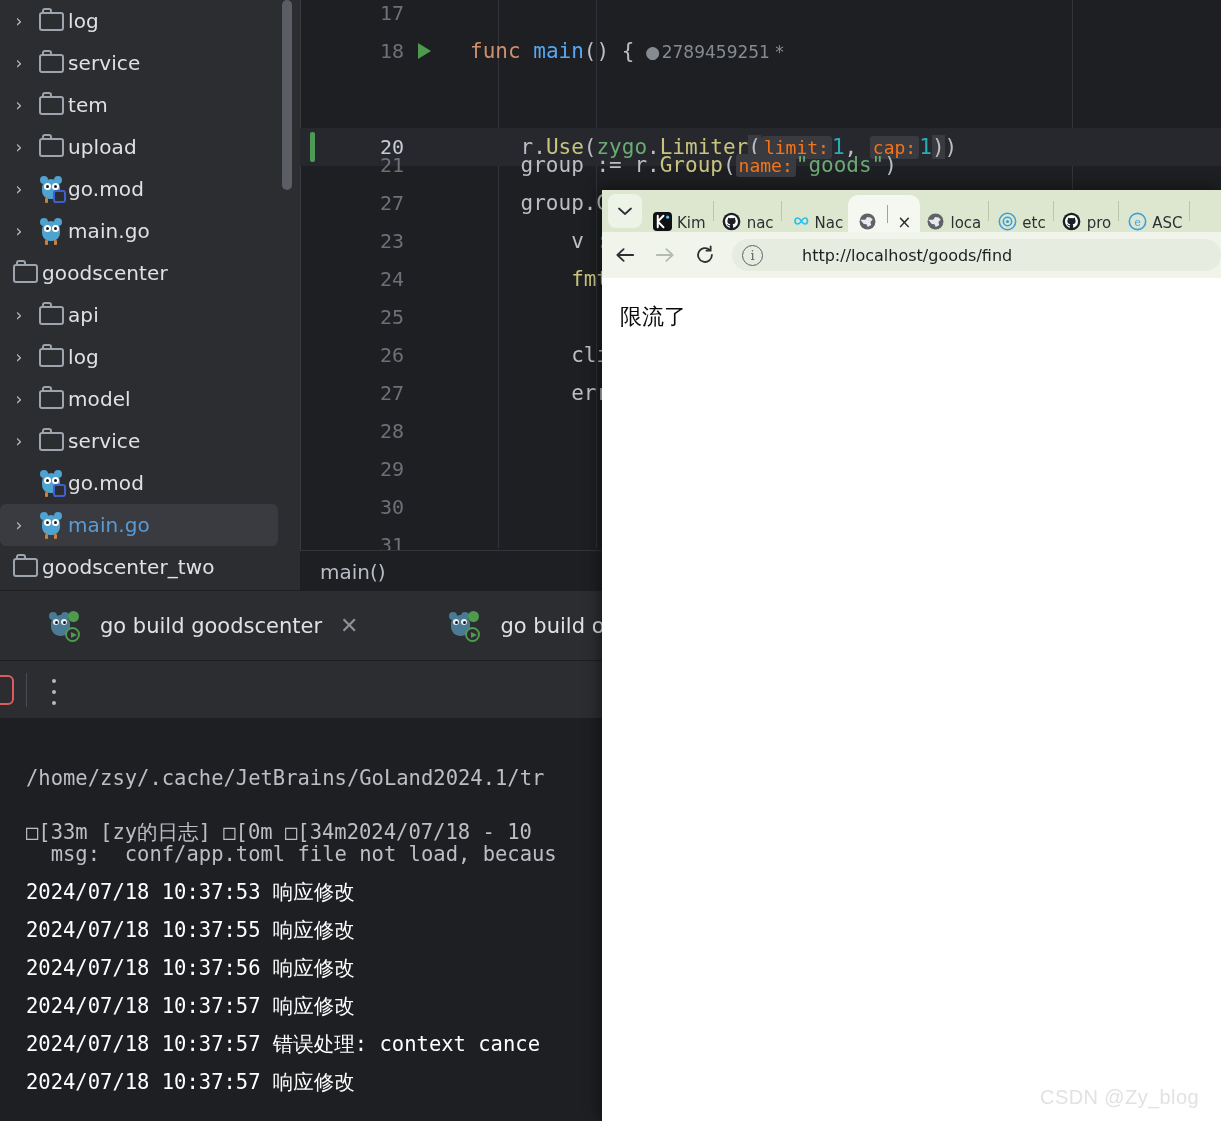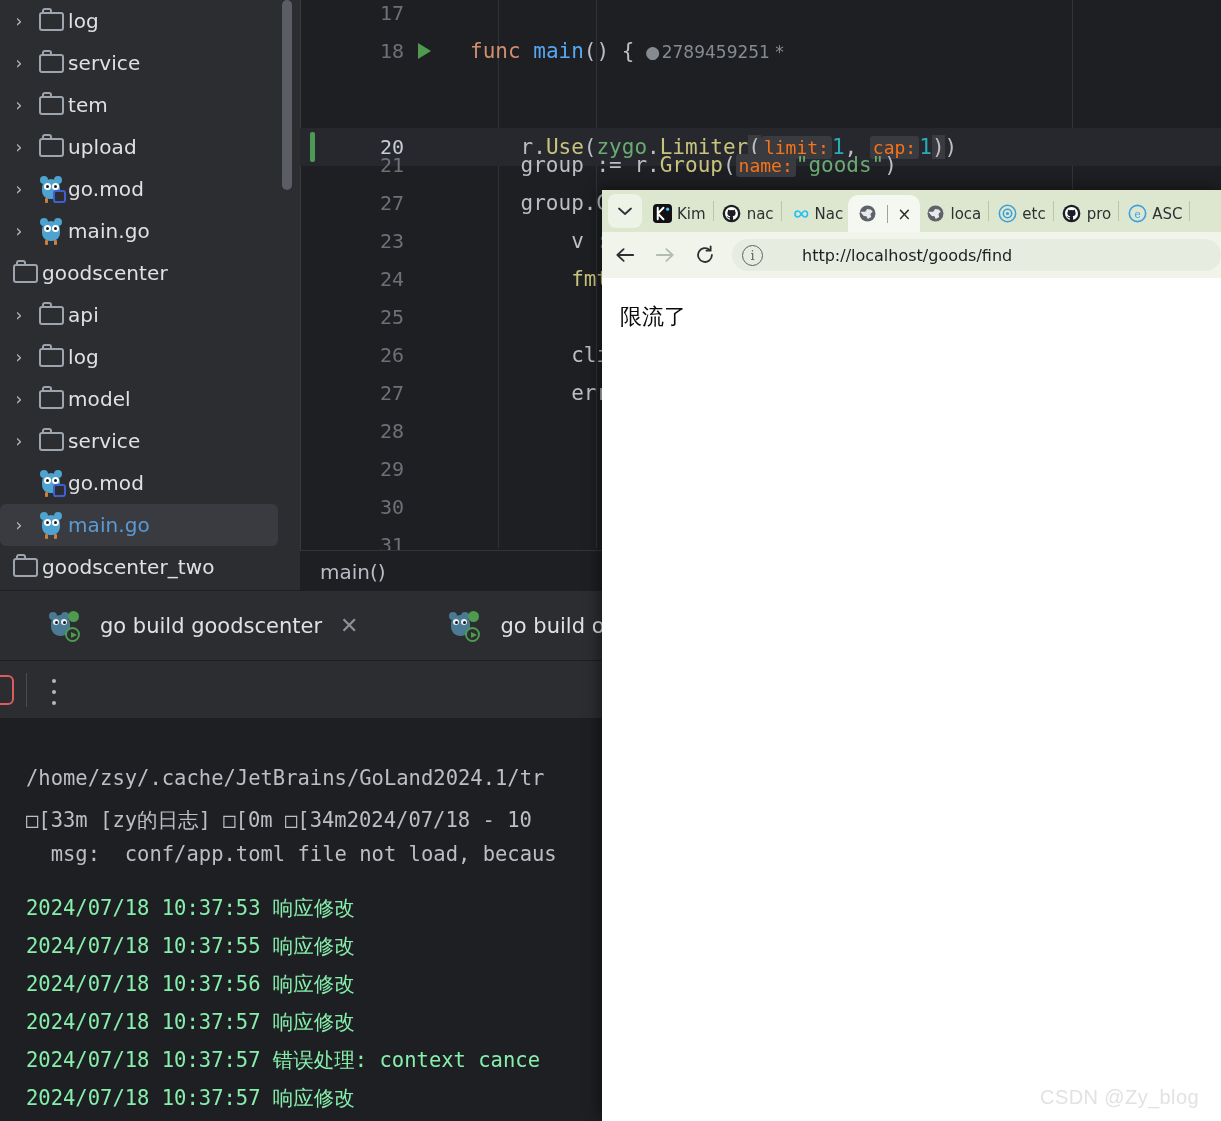--- a/index.html
+++ b/index.html
@@ -173,39 +173,39 @@
     font-family:"DejaVu Sans Mono","Liberation Mono",monospace;font-size:20.5px;
     overflow:hidden;
   }
   .cline{position:absolute;left:0;white-space:pre;line-height:38px;height:38px;}
   .fold-arrow{
     position:absolute;left:-4px;color:#9ea4ad;font-size:18px;line-height:38px;
     font-family:"DejaVu Sans",sans-serif;
   }
   .fold-pill{background:#3a3d42;color:#9aa0a8;padding:2px 6px;border-radius:3px;}
   .c-white{color:#bcbec4;}
-  .c-red{color:#86efac;margin-top:16px;}
+  .c-red{color:#ffffff;}
 
   
   .browser{
     position:absolute;left:602px;top:190px;width:619px;height:931px;
     background:#ffffff;box-shadow:-3px -2px 14px rgba(0,0,0,.45);
     overflow:hidden;
   }
   .tabstrip{
     position:absolute;left:0;top:0;width:619px;height:42px;background:#dde7cf;
     display:flex;align-items:flex-end;
   }
   .tabstrip-drop{
     width:34px;height:34px;margin:0 4px 4px 6px;border-radius:8px;background:#eef3e7;
     display:flex;align-items:center;justify-content:center;
   }
   .tabstrip-drop svg{display:block;}
   .btab{
-    display:flex;align-items:center;height:37px;padding:0 5px;position:relative;
+    display:flex;align-items:flex-end;height:37px;padding:0 5px;position:relative;
     max-width:74px;overflow:hidden;
   }
   .btab.active{
     background:#f5f8f0;border-radius:10px 10px 0 0;max-width:none;padding:0 8px;
   }
   .btab .fav{width:22px;min-width:22px;height:22px;margin-right:4px;display:flex;align-items:center;justify-content:center;}
   .btab .tl{font-size:15px;color:#2d3033;white-space:nowrap;overflow:hidden;}
   .tabdiv{width:1px;height:20px;background:#b9c6a8;margin:0 2px;align-self:center;}
   .tabclose{font-size:17px;color:#2d3033;margin-left:4px;font-family:"DejaVu Sans",sans-serif;}
   .tabsep-vert{width:1px;height:18px;background:#9aa88c;margin:0 5px;align-self:center;}
@@ -530,21 +530,21 @@
         <div class="kebab">
             <i></i>
             <i></i>
             <i></i>
           </div>
       </div>
       <div class="run-toolbar-sep"></div>
 
       <div class="console">
         <div class="cline c-white" style="top:40px;left:26px;">/home/zsy/.cache/JetBrains/GoLand2024.1/tr</div>
-        <div class="cline c-white" style="top:82px;left:26px;">□[33m [zy的日志] □[0m □[34m2024/07/18 - 10</div>
+        <div class="cline c-white" style="top:94px;left:26px;">□[33m [zy的日志] □[0m □[34m2024/07/18 - 10</div>
         <div class="cline c-white" style="top:116px;left:26px;">  msg:  conf/app.toml file not load, becaus</div>
         <div class="cline c-red" style="top:154px;left:26px;">2024/07/18 10:37:53 响应修改</div>
         <div class="cline c-red" style="top:192px;left:26px;">2024/07/18 10:37:55 响应修改</div>
         <div class="cline c-red" style="top:230px;left:26px;">2024/07/18 10:37:56 响应修改</div>
         <div class="cline c-red" style="top:268px;left:26px;">2024/07/18 10:37:57 响应修改</div>
         <div class="cline c-red" style="top:306px;left:26px;">2024/07/18 10:37:57 错误处理: context cance</div>
         <div class="cline c-red" style="top:344px;left:26px;">2024/07/18 10:37:57 响应修改</div>
       </div>
     </div>
   </div>

